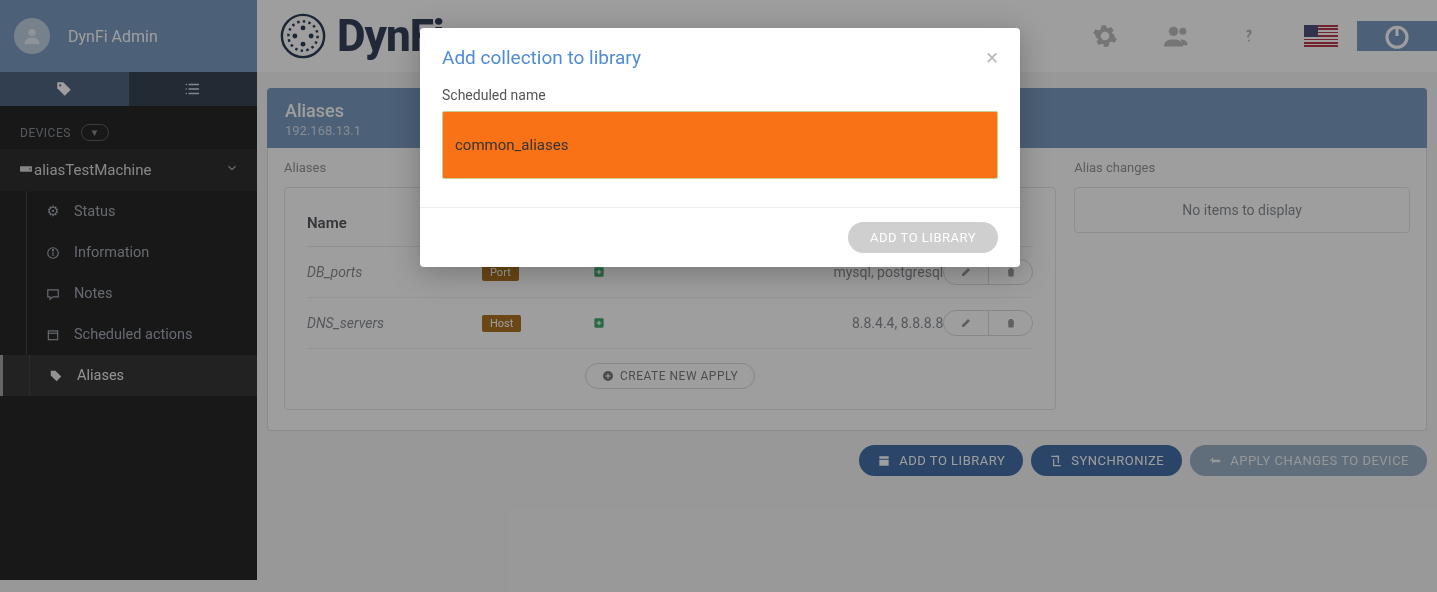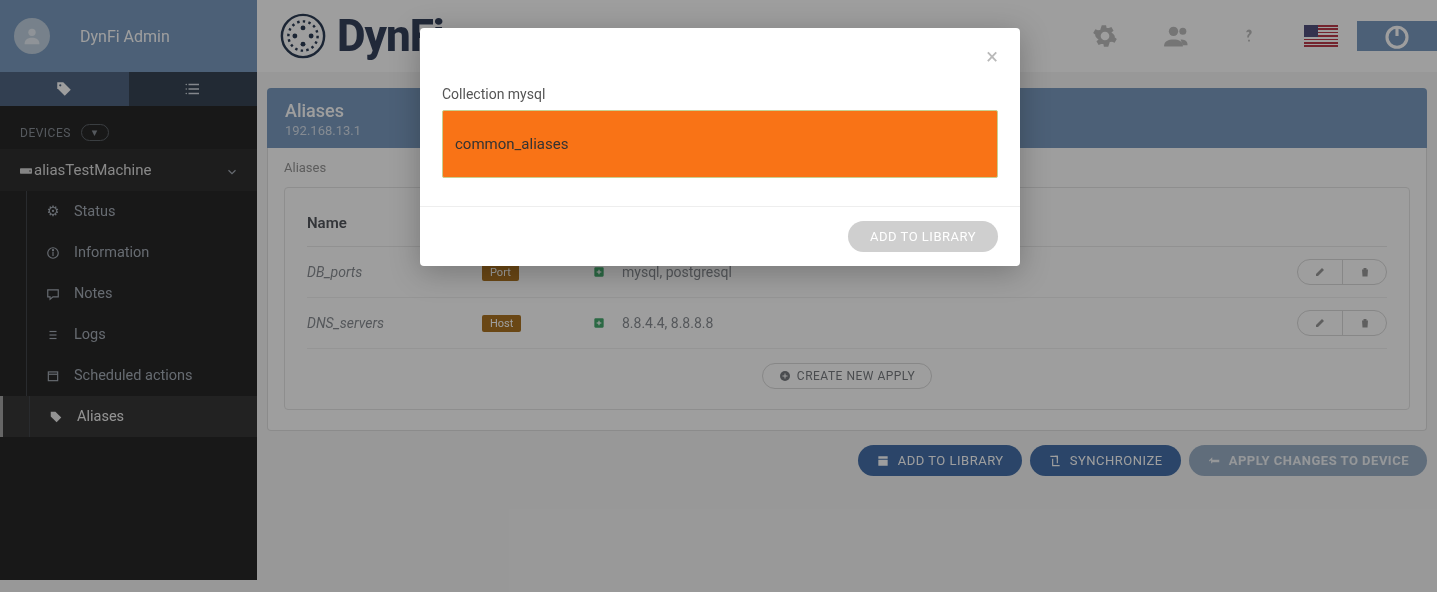--- a/index.html
+++ b/index.html
@@ -2,38 +2,38 @@
 <html><head>
 <meta charset="utf-8">
 <style>
 * { margin:0; padding:0; box-sizing:border-box; font-family:-apple-system,BlinkMacSystemFont,"Segoe UI",Roboto,Helvetica,Arial,sans-serif; }
 body { width:1437px; height:592px; overflow:hidden; background:#f5f5f5; position:relative; }
 
 
 .topbar { height:72px; display:flex; align-items:stretch; background:#fff; }
 .topbar-left { width:257px; background:#6a8fb8; display:flex; align-items:center; padding-left:14px; }
 .avatar { width:36px; height:36px; border-radius:50%; background:#b9cbdc; display:flex; align-items:center; justify-content:center; margin-right:18px; }
-.user-name { color:#fff; font-size:16px;margin-left:12px; }
+.user-name { color:#fff; font-size:16px; }
 .logo-area { flex:0 0 auto; display:flex; align-items:center; padding:0 20px; }
 .logo-text { font-size:44px; font-weight:800; color:#1c2a48; letter-spacing:-1px; display:flex; align-items:center; }
 .topbar-spacer { flex:1; }
 .topbar-icons { display:flex; align-items:center; }
 .topbar-icon { width:72px; display:flex; align-items:center; justify-content:center; color:#b5b5b5; font-size:24px; }
 .flag { width:34px; height:22px; display:inline-block; position:relative; background:linear-gradient(#b22234 7.7%,#fff 7.7%,#fff 15.4%,#b22234 15.4%,#b22234 23%,#fff 23%,#fff 30.8%,#b22234 30.8%,#b22234 38.4%,#fff 38.4%,#fff 46.1%,#b22234 46.1%,#b22234 53.8%,#fff 53.8%,#fff 61.5%,#b22234 61.5%,#b22234 69.2%,#fff 69.2%,#fff 76.9%,#b22234 76.9%,#b22234 84.6%,#fff 84.6%,#fff 92.3%,#b22234 92.3%); }
 .flag::before { content:""; position:absolute; left:0; top:0; width:14px; height:12px; background:#3c3b6e; }
 .power-box { width:80px; background:#6a8fb8; display:flex; align-items:center; justify-content:center; }
 
 
 .sidebar { position:absolute; left:0; top:72px; bottom:12px; width:257px; background:#0c0c0c; color:#9aa2ad; }
 .side-tabs { height:34px; display:flex; }
 .side-tab { flex:1; display:flex; align-items:center; justify-content:center; background:#1e2d3e; color:#cfd6de; }
 .side-tab.active { background:#3b5273; color:#fff; }
 .devices-hdr { display:flex; align-items:center; padding:18px 20px 8px; font-size:12px; color:#7b828b; letter-spacing:.5px; }
 .devices-pill { margin-left:10px; padding:1px 10px; border:1px solid #4a5057; border-radius:14px; font-size:11px; display:flex; align-items:center; }
-.device-row { display:flex; align-items:flex-end; padding:12px 18px; background:#151515; color:#d8d8d8; font-size:15px; }
+.device-row { display:flex; align-items:flex-start; padding:12px 18px; background:#151515; color:#d8d8d8; font-size:15px; }
 .device-row .chev { margin-left:auto; color:#9aa2ad; }
 .menu-item { display:flex; align-items:center; padding:12px 18px 12px 40px; font-size:14.5px; color:#9aa2ad; position:relative; }
 .menu-item::before { content:""; position:absolute; left:26px; top:0; bottom:0; width:1px; background:#2b2f33; }
 .menu-item.active { background:#1e1e1e; color:#eaeaea; border-left:3px solid #999; }
 .menu-item .mi-icon { width:26px; display:inline-flex; justify-content:center; margin-right:8px; }
 
 
 .main { position:absolute; left:257px; right:0; top:72px; bottom:0; padding:16px 10px 10px 10px; }
 .panel-header { background:#6a8fb8; border-radius:4px 4px 0 0; padding:12px 18px 10px; }
 .panel-title { color:#fff; font-size:18px; font-weight:500; }
@@ -43,30 +43,30 @@
 .sect-title { font-size:13px; color:#888; margin-bottom:12px; }
 .card { border:1px solid #e2e2e2; border-radius:4px; padding:26px 22px 20px; }
 .card.empty { text-align:center; color:#7a7f85; padding:14px; font-size:14px; }
 .tbl-head { color:#3d4148; font-weight:600; font-size:15px; padding-bottom:14px; border-bottom:1px solid #e8e8e8; }
 .row { display:flex; align-items:center; padding:12px 0; border-bottom:1px solid #eee; font-size:14px; color:#7a7f85; }
 .row:last-of-type { border-bottom:none; }
 .c-name { width:175px;font-style:italic; }
 .c-type { width:110px; }
 .badge { display:inline-block; background:#a16207; color:#fff; font-size:11px; padding:2px 8px; border-radius:2px; }
 .c-exp { width:30px; color:#2e9e5b; }
-.c-vals { flex:1; }
+.c-vals { flex:1;text-align:right; }
 .c-act { display:flex; }
 .pill-group { display:flex; border:1px solid #d5d5d5; border-radius:16px; overflow:hidden; }
 .pill-btn { width:44px; height:24px; display:flex; align-items:center; justify-content:center; color:#8d8d8d; font-size:12px; }
 .pill-btn+.pill-btn { border-left:1px solid #d5d5d5; }
 .create-row { display:flex; justify-content:center; margin-top:14px; }
 .create-btn { border:1px solid #d5d5d5; border-radius:16px; padding:5px 16px; font-size:12px; color:#676b70; letter-spacing:.5px; display:flex; align-items:center; gap:6px; }
 .action-bar { display:flex; justify-content:flex-end; gap:8px; margin-top:14px; }
 .btn-primary { background:#2e5e9e; color:#fff; border-radius:16px; padding:8px 18px; font-size:13px; letter-spacing:.5px; display:flex; align-items:center; gap:8px; }
-.btn-disabled { background:#8fa6bf; color:#eef2f6; border-radius:16px; padding:8px 18px; font-size:13px; letter-spacing:.5px; display:flex; align-items:center; gap:8px;font-weight:bold; }
+.btn-disabled { background:#8fa6bf; color:#eef2f6; border-radius:16px; padding:8px 18px; font-size:13px; letter-spacing:.5px; display:flex; align-items:center; gap:8px; }
 
 
 .backdrop { position:absolute; inset:0; background:rgba(40,40,40,.45); }
 .modal { position:absolute; left:420px; top:28px; width:600px; background:#fff; border-radius:4px; box-shadow:0 6px 30px rgba(0,0,0,.25); }
 .modal-hdr { padding:18px 22px 14px; display:flex; align-items:center; }
 .modal-title { color:#4f8bd6; font-size:19px; font-weight:400; }
 .modal-close { margin-left:auto; color:#b9b9b9; font-size:22px; line-height:1; cursor:pointer; }
 .modal-body { padding:4px 22px 28px; border-bottom:1px solid #eee; }
 .field-label { color:#555; font-size:14px; margin-bottom:8px; }
 .txt-input { width:100%; border:1px solid #c8cf91; background:#f97316; padding:24px 12px; font-size:15px; color:#333; outline:none; border-radius:2px; }
@@ -185,30 +185,20 @@
       </span>
       <span>Information</span>
     </div>
   <div class="menu-item">
       <span class="mi-icon">
         <svg width="14" height="14" viewBox="0 0 24 24" fill="none" stroke="#9aa2ad" stroke-width="2">
           <path d="M21 5H3v12h4v4l5-4h9z"></path>
         </svg>
       </span>
       <span>Notes</span>
-    </div>
-  <div class="menu-item">
-      <span class="mi-icon">
-        <svg width="14" height="14" viewBox="0 0 24 24" fill="#9aa2ad">
-          <rect x="6" y="5" width="12" height="2"></rect>
-          <rect x="6" y="11" width="12" height="2"></rect>
-          <rect x="6" y="17" width="12" height="2"></rect>
-        </svg>
-      </span>
-      <span>Logs</span>
     </div>
   <div class="menu-item">
       <span class="mi-icon">
         <svg width="14" height="14" viewBox="0 0 24 24" fill="none" stroke="#9aa2ad" stroke-width="2">
           <rect x="4" y="5" width="16" height="15"></rect>
           <line x1="4" y1="9" x2="20" y2="9"></line>
         </svg>
       </span>
       <span>Scheduled actions</span>
     </div>
@@ -289,20 +279,24 @@
               <svg width="12" height="12" viewBox="0 0 24 24" fill="#676b70">
                 <circle cx="12" cy="12" r="10"></circle>
                 <line x1="12" y1="7" x2="12" y2="17" stroke="#fff" stroke-width="2"></line>
                 <line x1="7" y1="12" x2="17" y2="12" stroke="#fff" stroke-width="2"></line>
               </svg>
               <span>CREATE NEW APPLY</span>
             </div>
           </div>
       </div>
     </div>
+    <div class="col">
+      <div class="sect-title">Alias changes</div>
+      <div class="card empty"><span>No items to display</span></div>
+    </div>
   </div>
   <div class="action-bar">
     <div class="btn-primary">
         <svg width="14" height="14" viewBox="0 0 24 24" fill="#fff">
           <path d="M4 4h16v4H4zM4 10h16v10H4z"></path>
         </svg>
         <span>ADD TO LIBRARY</span>
       </div>
     <div class="btn-primary">
         <svg width="14" height="14" viewBox="0 0 24 24" fill="none" stroke="#fff" stroke-width="2">
@@ -317,22 +311,23 @@
           <polyline points="4 12 8 8 8 11 20 11 20 13 8 13 8 16"></polyline>
         </svg>
         <span>APPLY CHANGES TO DEVICE</span>
       </div>
   </div>
 </div>
 
 <div class="backdrop"></div>
 <div class="modal">
   <div class="modal-hdr">
+    <span class="modal-title">Add collection to library</span>
     <span class="modal-close">×</span>
   </div>
   <div class="modal-body">
-    <div class="field-label">Collection mysql</div>
+    <div class="field-label">Scheduled name</div>
     <input class="txt-input" value="common_aliases" style="">
   </div>
   <div class="modal-ftr">
     <div class="btn-grey"><span>ADD TO LIBRARY</span></div>
   </div>
 </div>
 
 </body></html>

